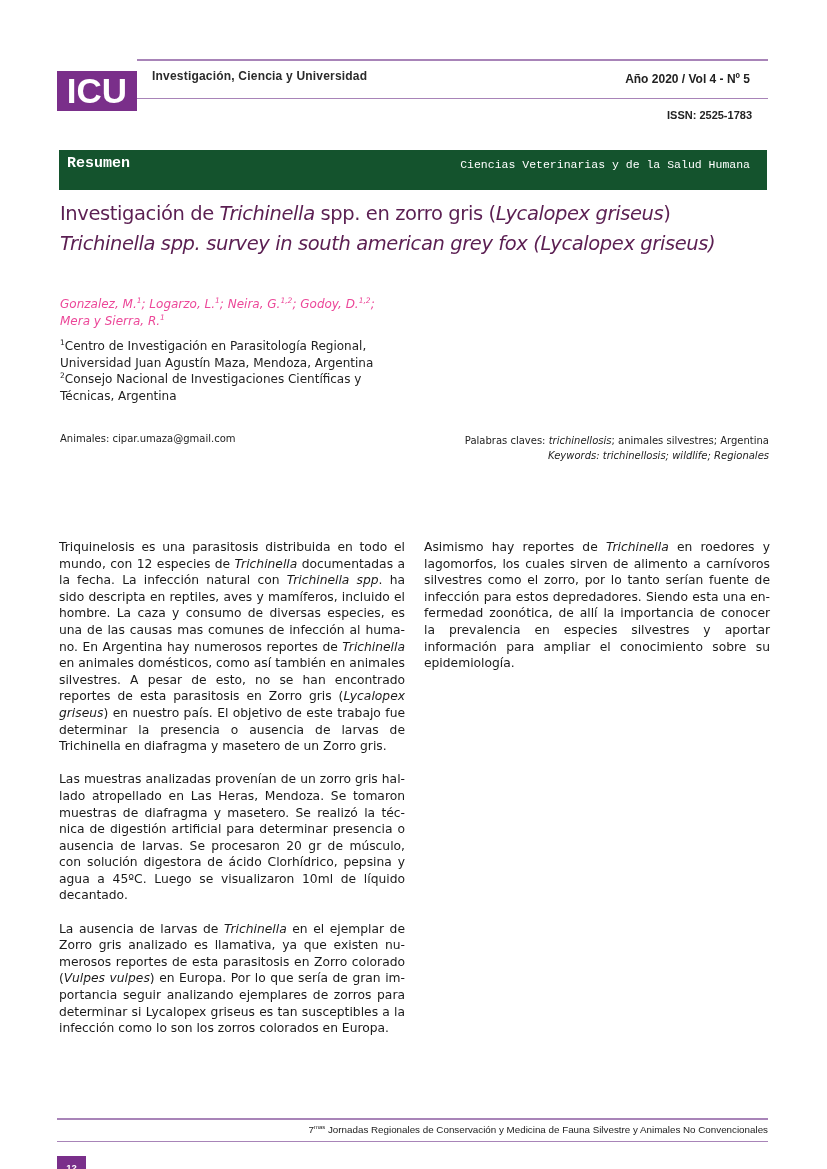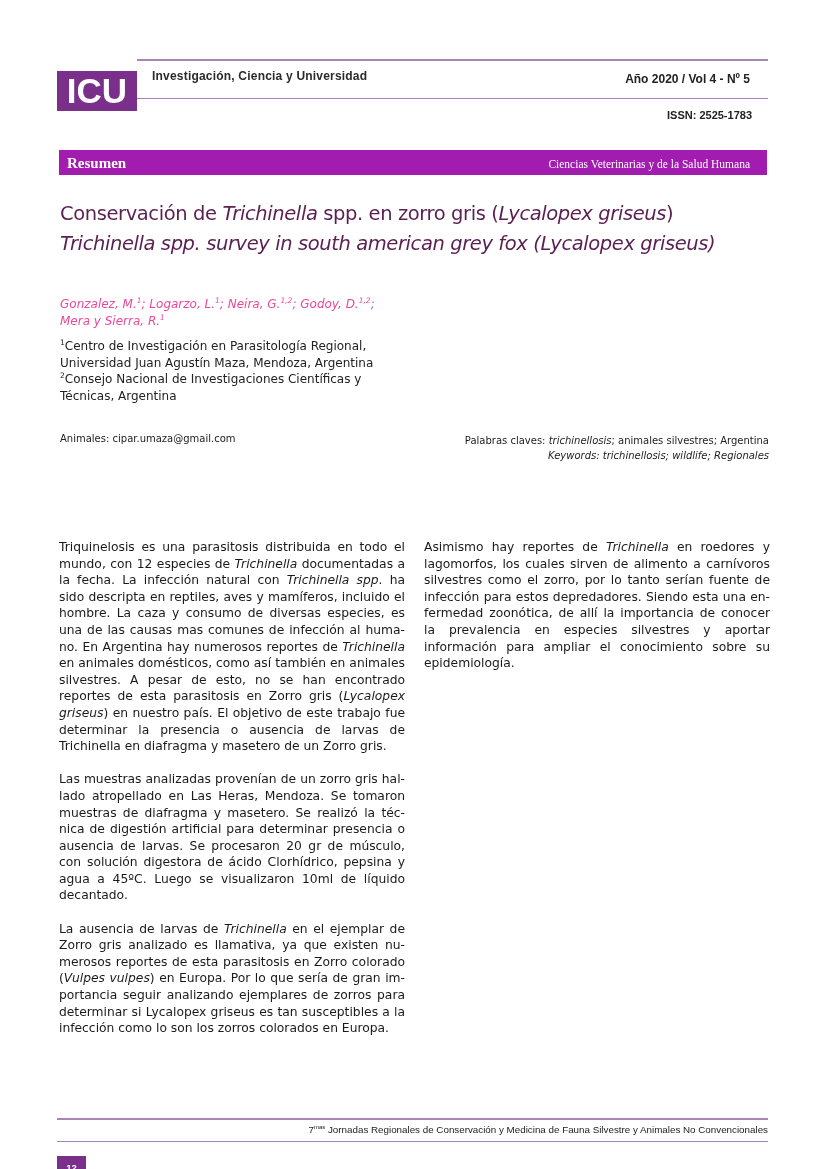--- a/index.html
+++ b/index.html
@@ -14,22 +14,22 @@
             font-family: "Liberation Sans", sans-serif; font-weight: bold; font-size: 35px; line-height: 40px;
             text-align: center; letter-spacing: 0px; margin-top: 12px; }
     .journal { position: absolute; left: 95px; top: 10px; font-family: "Liberation Sans", sans-serif;
                font-size: 12px; font-weight: bold; color: #2b2b2b; letter-spacing: 0.2px; }
     .issue { position: absolute; right: 18px; top: 13px; font-family: "Liberation Sans", sans-serif;
              font-size: 12px; font-weight: bold; color: #222; }
     .issn { position: absolute; right: 75px; top: 109px; font-family: "Liberation Sans", sans-serif;
             font-size: 11px; font-weight: bold; color: #222; }
 
     
-    .bar { position: absolute; left: 59px; top: 150px; width: 708px; height: 25px; background: #a21caf;
-           color: #fff; font-family: Liberation Serif, serif; }
+    .bar { position: absolute; left: 59px; top: 150px; width: 708px; height: 40px; background: #14532d;
+           color: #fff; font-family: Liberation Mono, monospace; }
     .bar-title { position: absolute; left: 8px; top: 5px; font-size: 15px; font-weight: bold; }
     .bar-sub { position: absolute; right: 17px; top: 8px; font-size: 11.5px; }
 
     
     .title-es { position: absolute; left: 60px; top: 202px; font-family: "DejaVu Sans", sans-serif;
                 font-size: 19.5px; color: #5b1f52; letter-spacing: -0.4px; white-space: nowrap; }
     .title-en { position: absolute; left: 60px; top: 232px; font-family: "DejaVu Sans", sans-serif;
                 font-style: italic; font-size: 19.5px; color: #5b1f52; letter-spacing: -0.4px; white-space: nowrap; }
 
     
@@ -68,21 +68,21 @@
   <div class="journal">Investigación, Ciencia y Universidad</div>
   <div class="issue">Año 2020 / Vol 4 - Nº 5</div>
 </div>
 <div class="issn">ISSN: 2525-1783</div>
 
 <div class="bar">
   <span class="bar-title">Resumen</span>
   <span class="bar-sub">Ciencias Veterinarias y de la Salud Humana</span>
 </div>
 
-<div class="title-es"><span>Conservación de </span><i>Trichinella</i><span> spp. en zorro gris (</span><i>Lycalopex griseus</i><span>)</span></div>
+<div class="title-es"><span>Investigación de </span><i>Trichinella</i><span> spp. en zorro gris (</span><i>Lycalopex griseus</i><span>)</span></div>
 <div class="title-en">Trichinella spp. survey in south american grey fox (Lycalopex griseus)</div>
 
 <div class="authors" id="authors"><span>Gonzalez, M.</span><sup>1</sup>; <span>Logarzo, L.</span><sup>1</sup>; <span>Neira, G.</span><sup>1,2</sup>; <span>Godoy, D.</span><sup>1,2</sup>; <br><span>Mera y Sierra, R.</span><sup>1</sup></div>
 <div class="affil" id="affils">
     <div><sup>1</sup><span>Centro de Investigación en Parasitología Regional, Universidad Juan Agustín Maza, Mendoza, Argentina</span></div>
     <div><sup>2</sup><span>Consejo Nacional de Investigaciones Científicas y Técnicas, Argentina</span></div>
   </div>
 
 <div class="contact">
   <span>Animales:</span>

